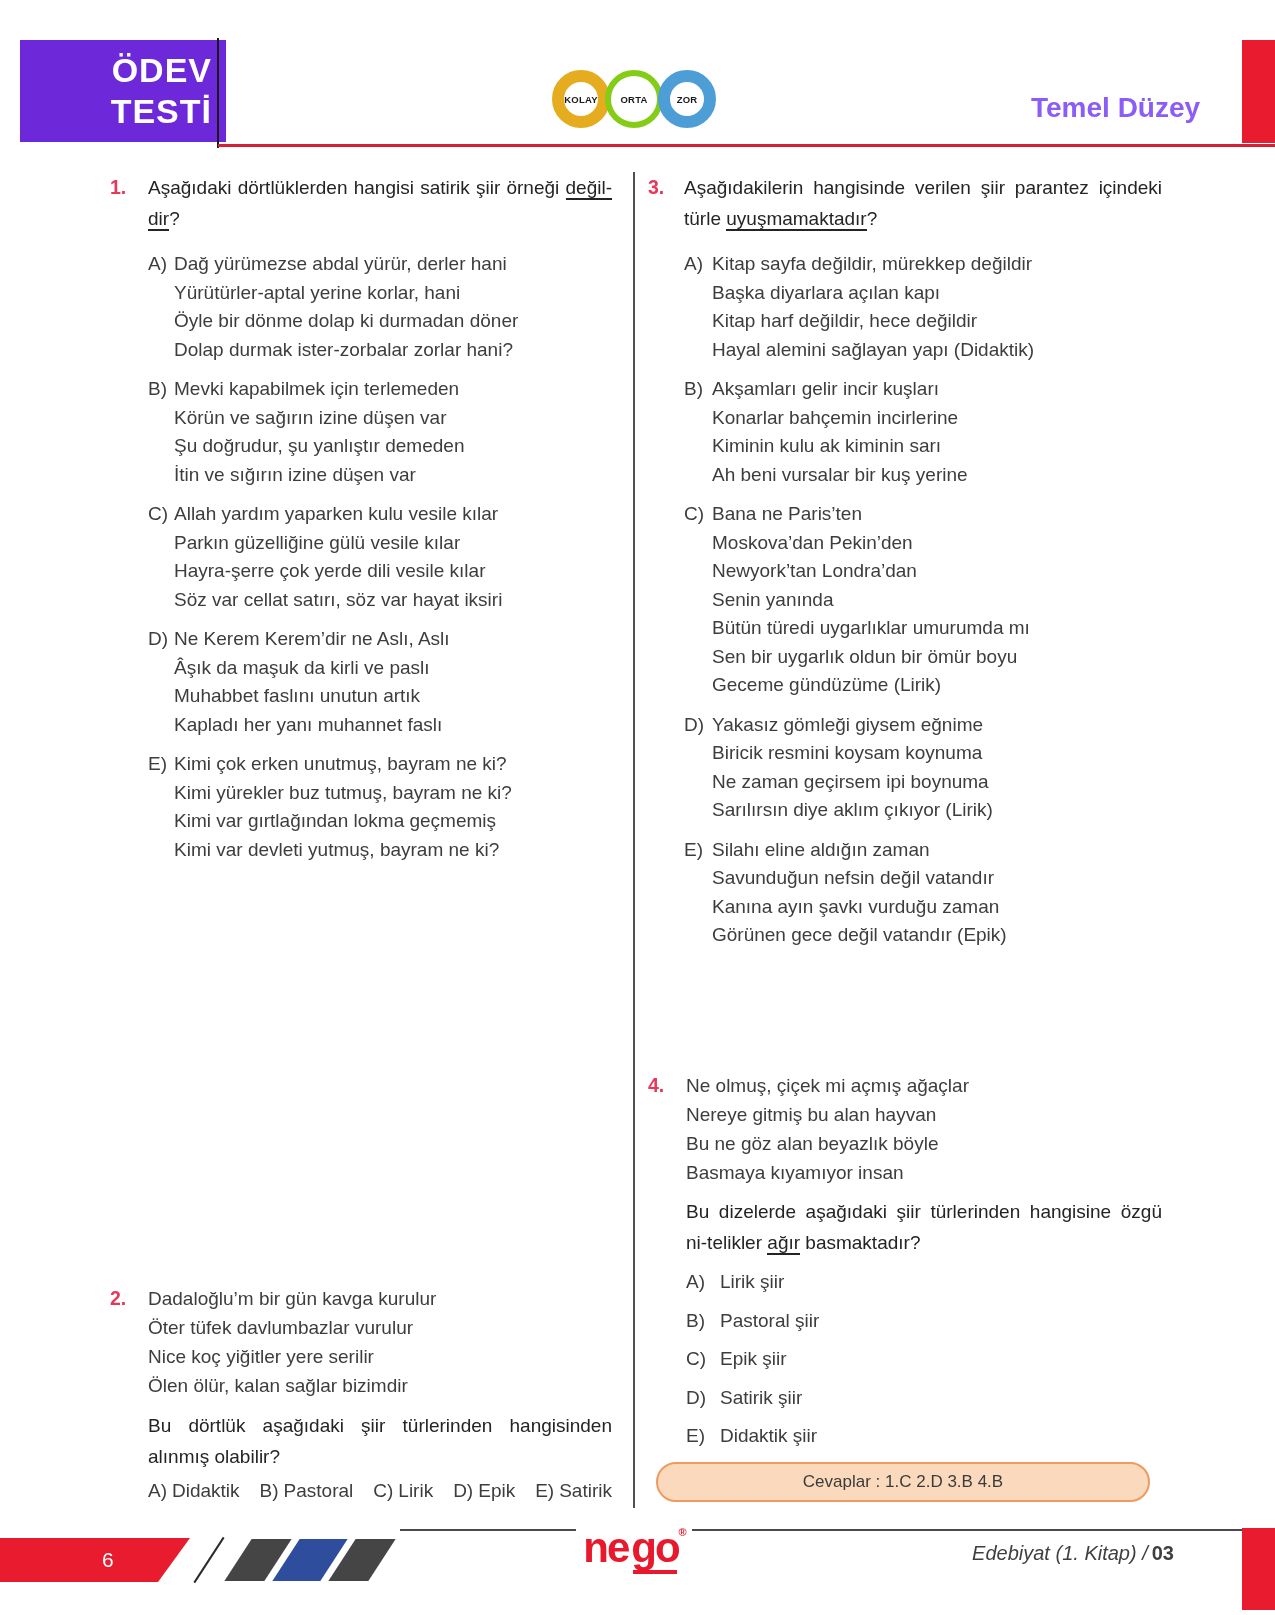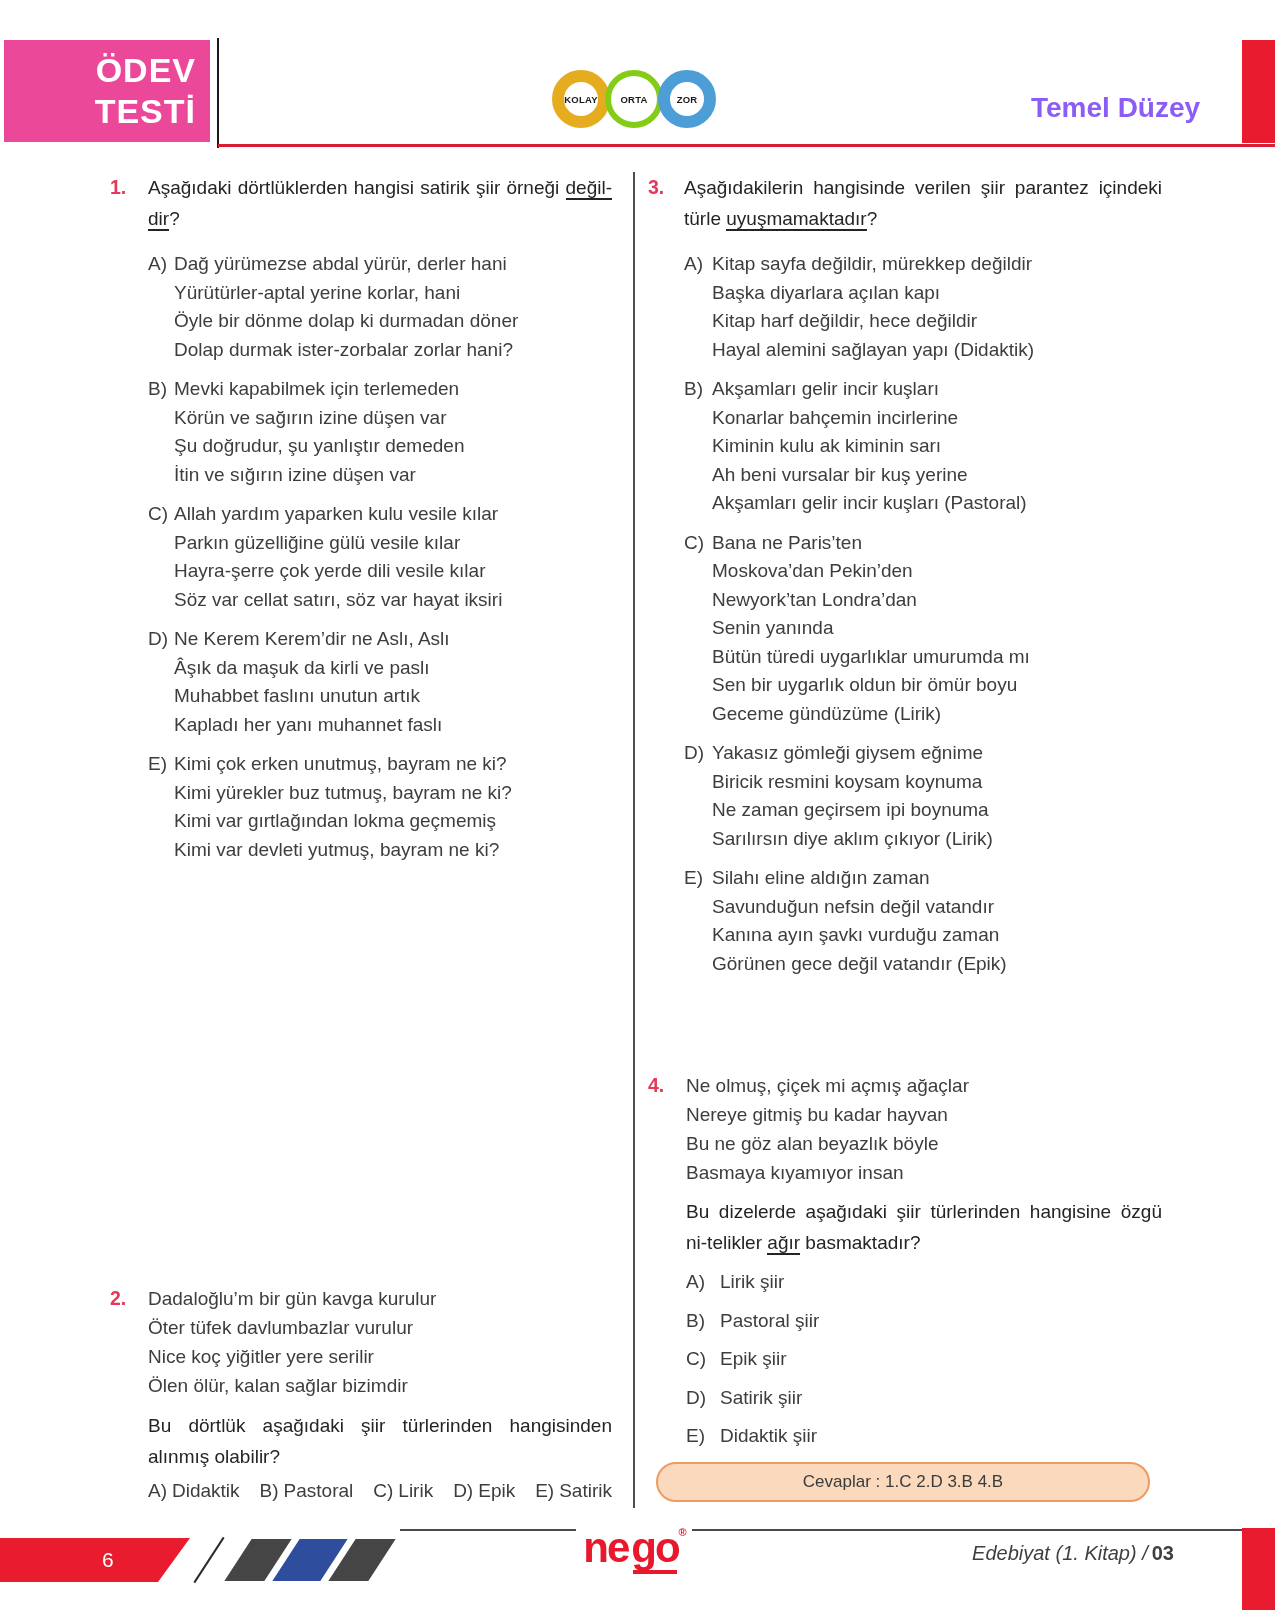--- a/index.html
+++ b/index.html
@@ -4,21 +4,21 @@
 <style>
   html,body{margin:0;padding:0;}
   body{
     width:1275px;height:1615px;position:relative;background:#ffffff;
     font-family:"Liberation Sans",sans-serif;overflow:hidden;color:#3d3d3d;
   }
   .abs{position:absolute;}
 
   
   .test-box{
-    left:4px;top:40px;width:206px;height:102px;background:#ec4899;
+    left:20px;top:40px;width:206px;height:102px;background:#6d28d9;
     display:flex;flex-direction:column;justify-content:center;align-items:flex-end;
     padding-right:14px;box-sizing:border-box;
   }
   .test-box span{color:#ffffff;font-weight:bold;font-size:34px;line-height:41px;letter-spacing:1px;}
   .header-vline{left:217px;top:38px;width:2px;height:110px;background:#1a1a1a;}
   .header-rule{left:218px;top:144px;width:1057px;height:2.5px;background:#d51f34;}
   .edge-red-top{left:1242px;top:40px;width:33px;height:103px;background:#e81c2e;}
   .level-label{left:1031px;top:92px;font-size:28px;font-weight:bold;color:#8b5cf6;}
 
   .ring{
@@ -210,21 +210,20 @@
         <div class="pline">Hayal alemini sağlayan yapı (Didaktik)</div>
       </div>
     </div>
     <div class="option">
       <span class="opt-label">B)</span>
       <div>
         <div class="pline">Akşamları gelir incir kuşları</div>
         <div class="pline">Konarlar bahçemin incirlerine</div>
         <div class="pline">Kiminin kulu ak kiminin sarı</div>
         <div class="pline">Ah beni vursalar bir kuş yerine</div>
-        <div class="pline">Akşamları gelir incir kuşları (Pastoral)</div>
       </div>
     </div>
     <div class="option">
       <span class="opt-label">C)</span>
       <div>
         <div class="pline">Bana ne Paris’ten</div>
         <div class="pline">Moskova’dan Pekin’den</div>
         <div class="pline">Newyork’tan Londra’dan</div>
         <div class="pline">Senin yanında</div>
         <div class="pline">Bütün türedi uygarlıklar umurumda mı</div>
@@ -250,21 +249,21 @@
         <div class="pline">Görünen gece değil vatandır (Epik)</div>
       </div>
     </div>
   </div>
 </div>
 
 <div id="q4" class="question">
   <div class="qnum qnum-poem">4.</div>
   <div>
     <div class="poem-line">Ne olmuş, çiçek mi açmış ağaçlar</div>
-    <div class="poem-line">Nereye gitmiş bu kadar hayvan</div>
+    <div class="poem-line">Nereye gitmiş bu alan hayvan</div>
     <div class="poem-line">Bu ne göz alan beyazlık böyle</div>
     <div class="poem-line">Basmaya kıyamıyor insan</div>
     <p class="stem q4-stem"><span>Bu dizelerde aşağıdaki şiir türlerinden hangisine özgü ni-telikler </span><span class="u">ağır</span><span> basmaktadır?</span></p>
     <div class="vopts">
       <div class="vopt">
           <span class="lb">A)</span>
           <span class="tx">Lirik şiir</span>
         </div>
       <div class="vopt">
           <span class="lb">B)</span>

